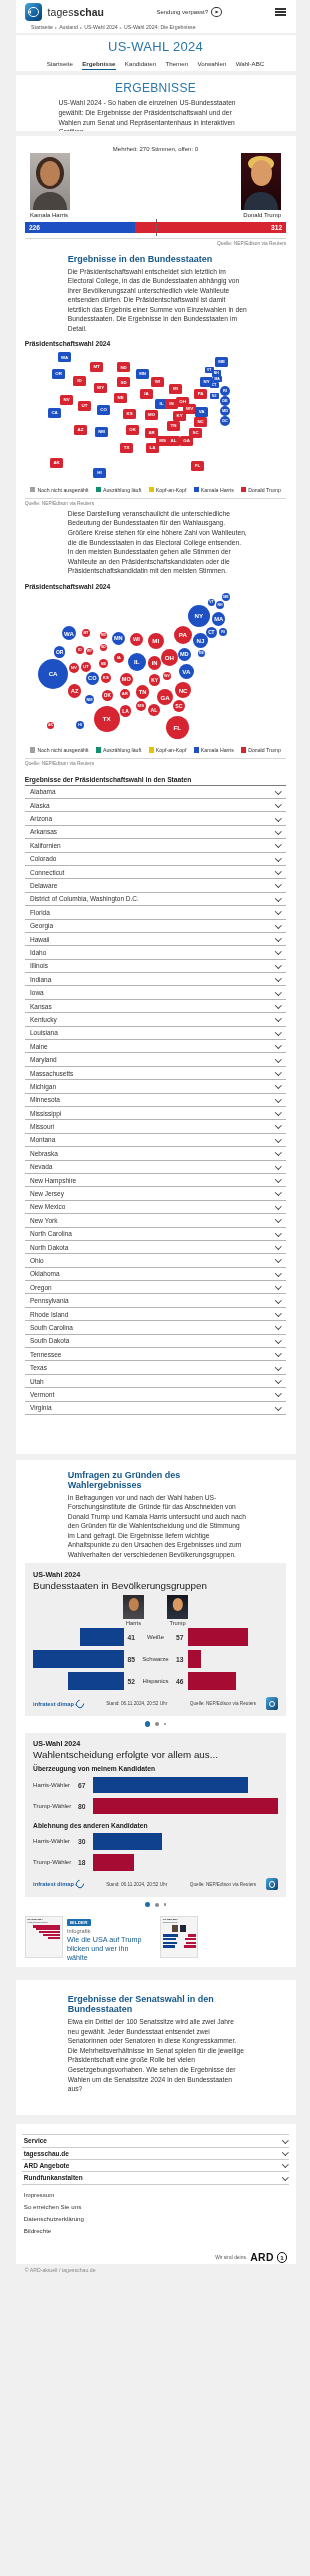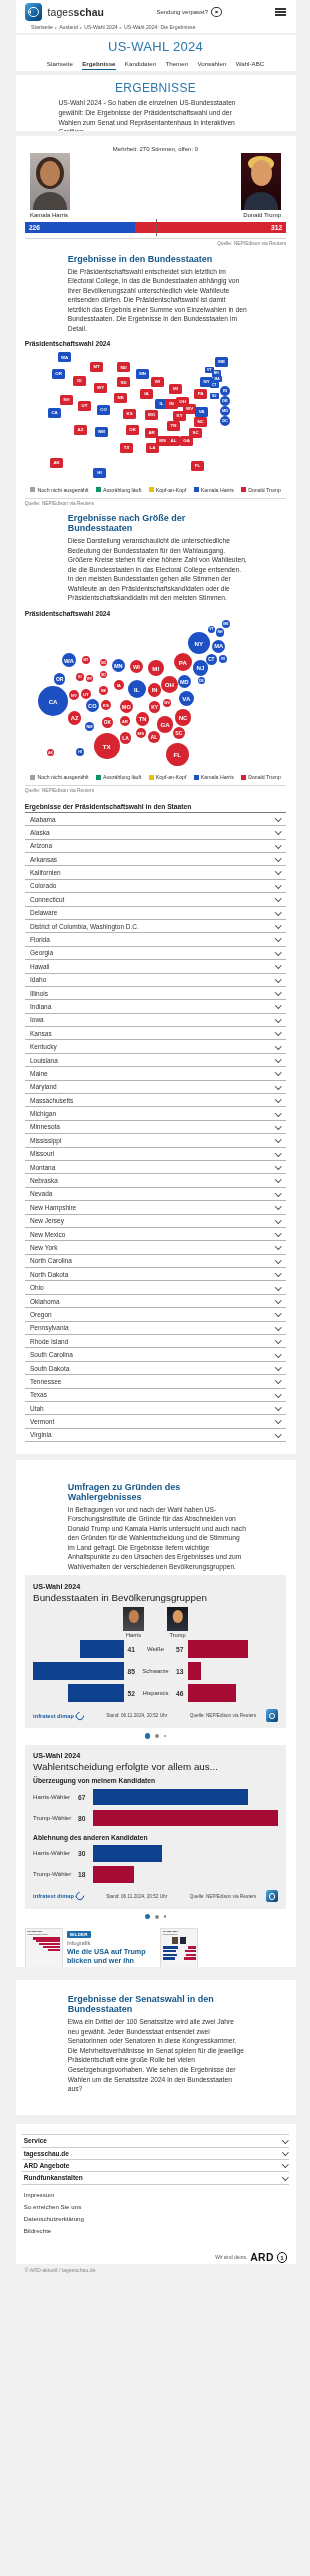--- a/index.html
+++ b/index.html
@@ -120,21 +120,21 @@
   .thumb .tk{font-size:2.3px;font-weight:700;color:#222;line-height:1.2}
   .thumb .tt{font-size:2.3px;color:#333;line-height:1.2;margin-bottom:1px}
   .thumb .bars{margin-top:1.6px}
   .thumb .rb{height:2.1px;margin:0.8px 0 0.8px auto;background:#b8123e}
   .thumb .nb{height:2.1px;margin:0.8px 0;background:#10418e}
   .thumb .pics{display:flex;gap:1.6px;justify-content:center;margin:1px 0}
   .thumb .pic{width:6.2px;height:7.2px}
   .tinfo{min-width:0}
   .badge{display:inline-block;background:#1d6eb0;color:#fff;font-size:4.4px;font-weight:700;padding:1px 3.1px;border-radius:1px;letter-spacing:0.2px}
   .tlabel{font-size:5.7px;color:#666;margin-top:2.1px}
-  .ttitle{font-size:7.2px;line-height:1.25;color:#135a8c;font-weight:700;margin-top:1px}
+  .ttitle{font-size:7.2px;line-height:1.25;color:#135a8c;font-weight:400;margin-top:1px}
 
   
   .facc{margin:10.4px 6.2px 0;border-top:0.5px solid #ccc}
   .facc-row{height:11.4px;display:flex;align-items:center;justify-content:space-between;border-bottom:0.5px solid #ccc;font-size:6.5px;font-weight:700;color:#222;cursor:pointer;padding:0 2.1px}
   .flinks{margin:6.2px 8.3px 0;display:flex;flex-direction:column;gap:5.2px}
   .flinks a{font-size:6.2px;color:#333;cursor:pointer}
   .ardrow{display:flex;align-items:center;justify-content:flex-end;gap:3.1px;margin:17.6px 8.3px 0}
   .ard-claim{font-size:4.9px;color:#555}
   .ard-word{font-size:10.4px;font-weight:700;color:#111;letter-spacing:0.3px}
   .ard-mark{width:10.4px;height:10.4px;border:1.3px solid #111;border-radius:50%;display:flex;align-items:center;justify-content:center;font-size:6.2px;font-weight:700;color:#111;box-sizing:border-box}
@@ -298,21 +298,20 @@
           </span>
           <span class="leg-item">
             <span class="leg-sw" style="background: rgb(214, 36, 48);"></span>
             <span>Donald Trump</span>
           </span>
         </div>
       <div class="rule"></div>
       <div class="src">Quelle: NEP/Edison via Reuters</div>
 
       <div class="indent">
-        <h3 class="subhead">Ergebnisse nach Größe der Bundesstaaten</h3>
         <p class="para">Diese Darstellung veranschaulicht die unterschiedliche Bedeutung der Bundesstaaten für den Wahlausgang. Größere Kreise stehen für eine höhere Zahl von Wahlleuten, die die Bundesstaaten in das Electoral College entsenden. In den meisten Bundesstaaten gehen alle Stimmen der Wahlleute an den Präsidentschaftskandidaten oder die Präsidentschaftskandidatin mit den meisten Stimmen.</p>
       </div>
 
       <div class="mini-head">Präsidentschaftswahl 2024</div>
       <div class="bubblebox" id="bubbles">
           <div class="bub" style="background: rgb(29, 80, 195); height: 8.3px; width: 8.3px; left: 197px; top: 1px; font-size: 3.5px;">ME</div>
           <div class="bub" style="background: rgb(29, 80, 195); height: 7.2px; width: 7.2px; left: 183px; top: 6.8px; font-size: 3.4px;">VT</div>
           <div class="bub" style="background: rgb(29, 80, 195); height: 8.3px; width: 8.3px; left: 191px; top: 9.3px; font-size: 3.5px;">NH</div>
           <div class="bub" style="background: rgb(29, 80, 195); height: 22px; width: 22px; left: 163px; top: 13px; font-size: 6.2px;">NY</div>
           <div class="bub" style="background: rgb(29, 80, 195); height: 13.7px; width: 13.7px; left: 187px; top: 20.6px; font-size: 5.8px;">MA</div>
@@ -577,21 +576,21 @@
             <span>Virginia</span>
             <span class="chev"></span>
           </div>
         </div>
     </div>
   </div>
 
   <div class="gap10"></div>
 
   <div class="card" style="height:507px">
-    <div class="inner" style="padding-top:22px">
+    <div class="inner" style="padding-top:10px">
       <div class="indent" style="margin-top:0">
         <h3 class="subhead" style="margin-top:0">Umfragen zu Gründen des Wahlergebnisses</h3>
         <p class="para">In Befragungen vor und nach der Wahl haben US-Forschungsinstitute die Gründe für das Abschneiden von Donald Trump und Kamala Harris untersucht und auch nach den Gründen für die Wahlentscheidung und die Stimmung im Land gefragt. Die Ergebnisse liefern wichtige Anhaltspunkte zu den Ursachen des Ergebnisses und zum Wahlverhalten der verschiedenen Bevölkerungsgruppen.</p>
       </div>
 
       <div class="chart-card">
         <div class="ck">US-Wahl 2024</div>
         <div class="ct">Bundesstaaten in Bevölkerungsgruppen</div>
         <div class="cphotos">
           <div class="cph">

